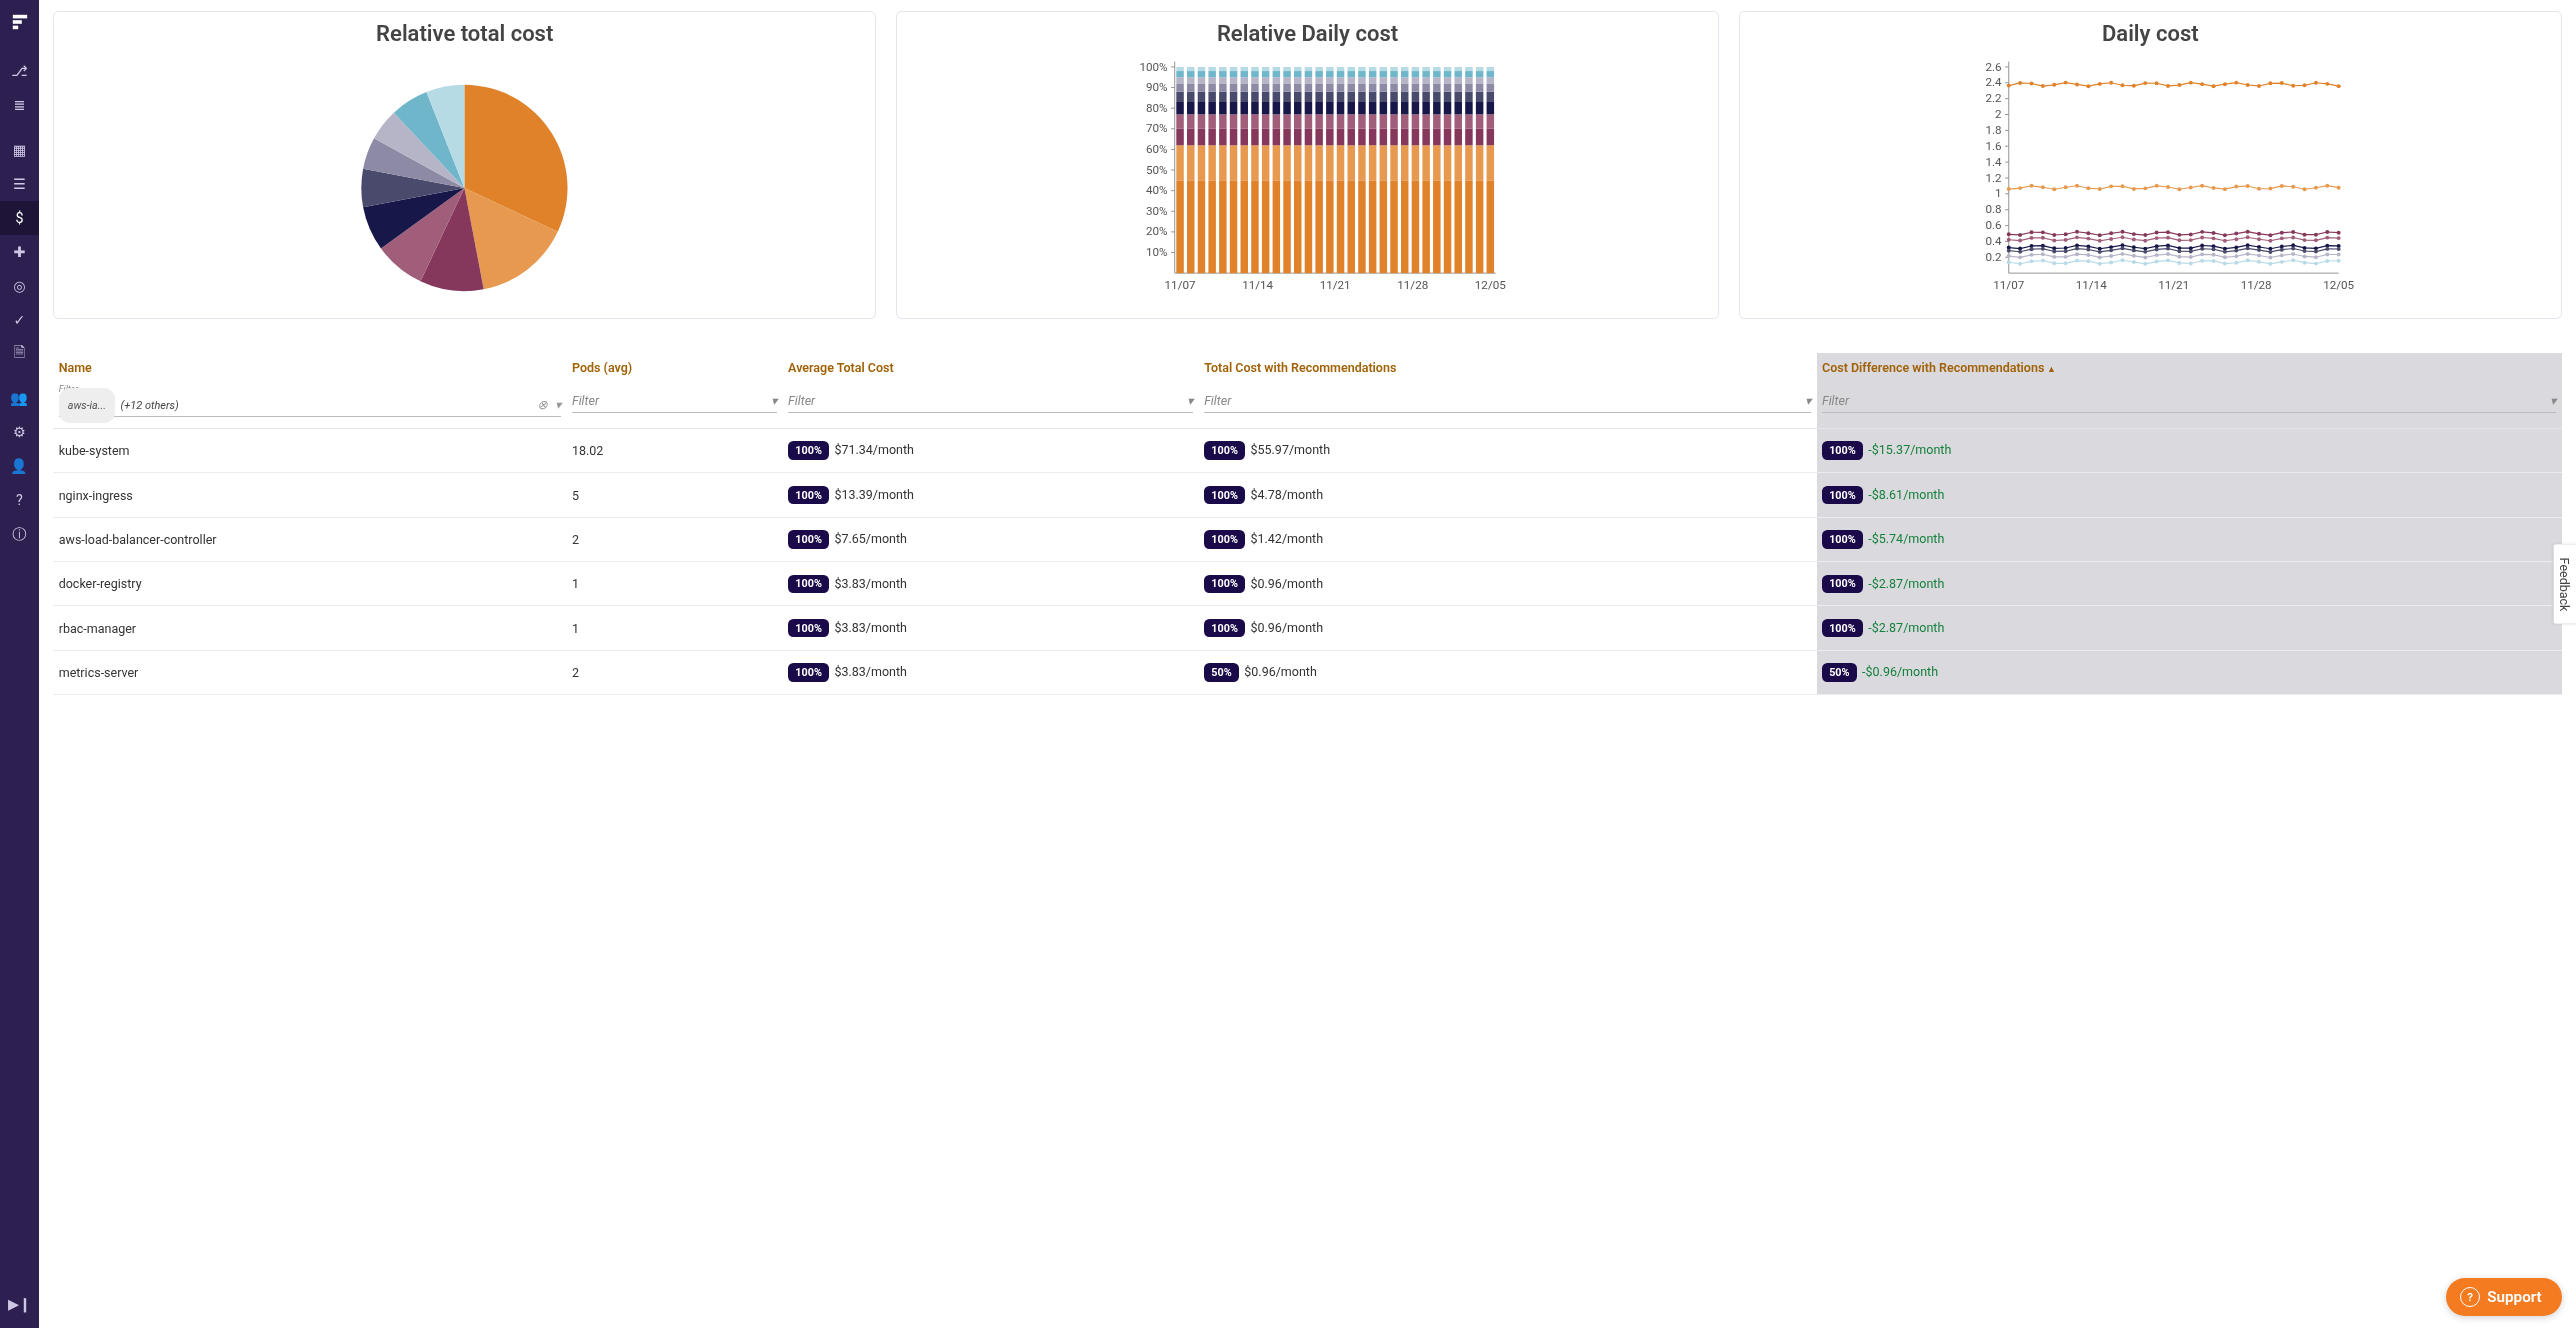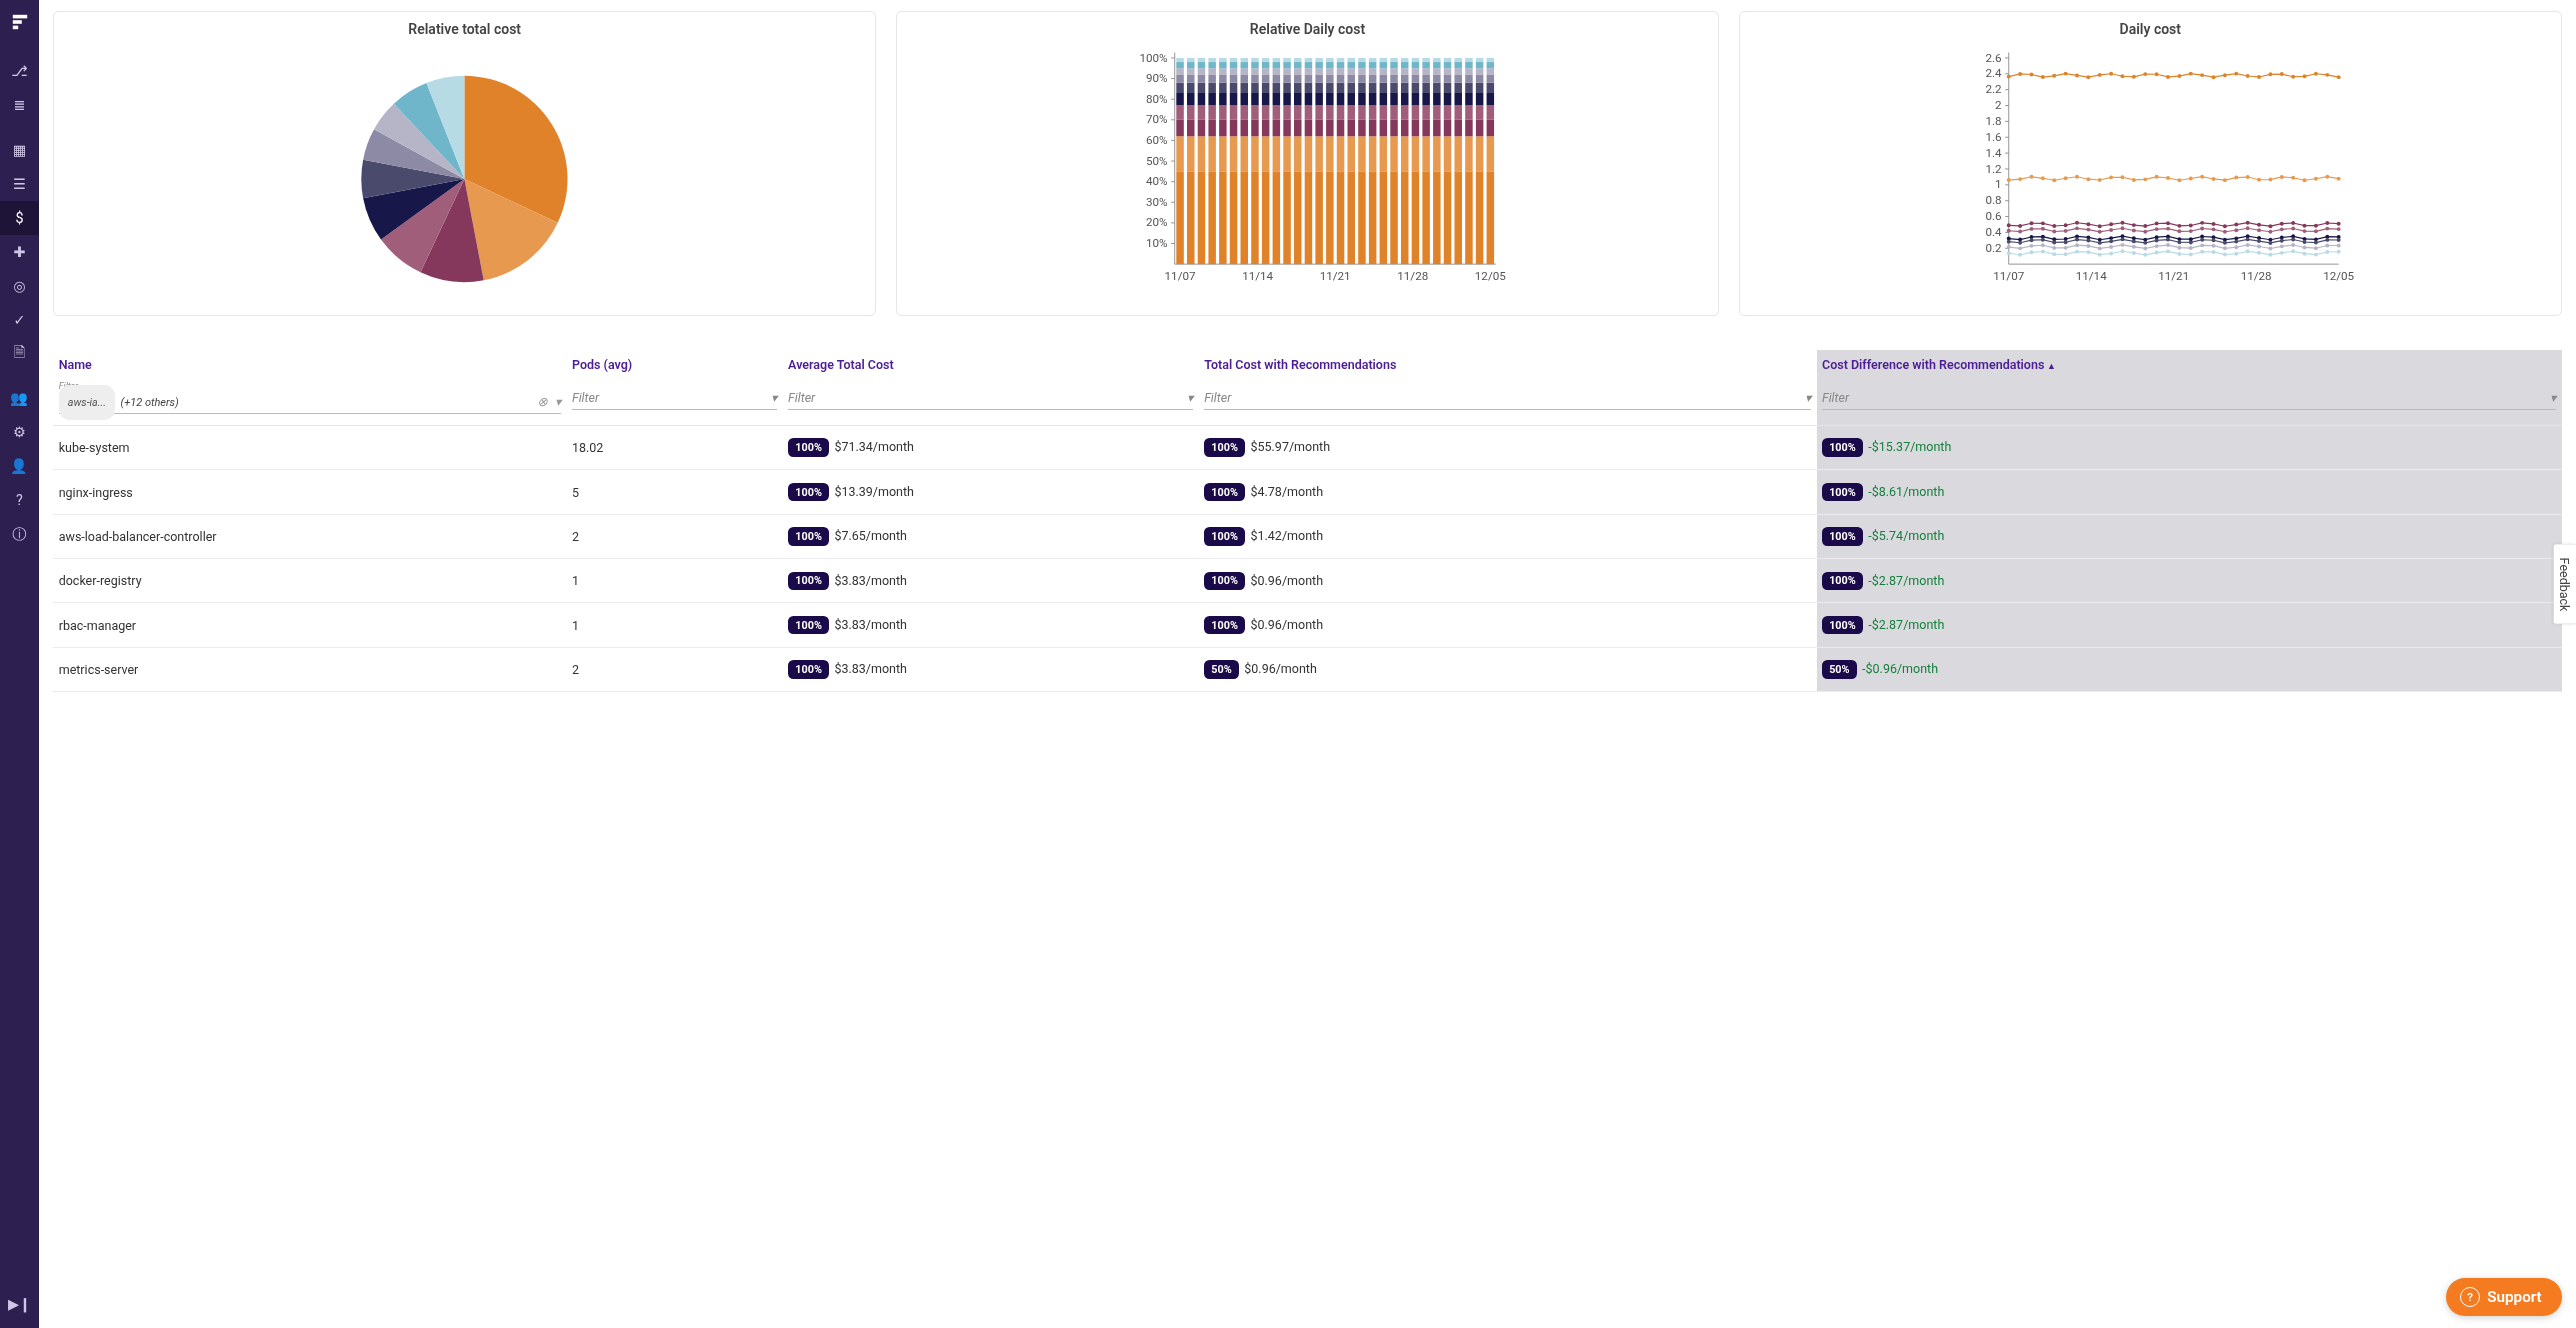--- a/index.html
+++ b/index.html
@@ -6,25 +6,25 @@
 body { display: flex; height: 100vh; background: #fff; color: #333; }
 .sidebar { width: 39px; background: #2d1f4f; display: flex; flex-direction: column; align-items: center; padding-top: 10.8px; flex-shrink:0; }
 .sidebar .logo { width: 21.5px; height: 21.5px; margin-bottom: 21.5px; color:#fff; display:flex; align-items:center; justify-content:center; }
 .sidebar .nav-item { width: 39px; height: 34px; display:flex; align-items:center; justify-content:center; color:#cfc7e6; cursor:pointer; }
 .sidebar .nav-item.active { background:#1e1438; color:#fff; }
 .sidebar .spacer { margin-top: 10.8px; }
 .sidebar .bottom { margin-top:auto; margin-bottom:7.2px; }
 .main { flex:1; display:flex; flex-direction:column; padding: 10.8px 14.3px 0 14.3px; overflow:hidden; position:relative; }
 .charts-row { display:flex; gap:20px; }
 .chart-card { flex:1; border:0.9px solid #e4e4ec; border-radius:5.4px; padding:9px 9px 5.4px; background:#fff; min-height:305px; position:relative; }
-.chart-title { text-align:center; font-size:14px; font-weight:600; color:#444; margin-bottom:3.6px; }
+.chart-title { text-align:center; font-size:22px; font-weight:600; color:#444; margin-bottom:3.6px; }
 svg text { font-size:13px; fill:#555; }
 .table-wrap { margin-top:34px; overflow:visible; }
 table { width:100%; border-collapse:collapse; font-size:12.5px; }
-th { text-align:left; font-weight:600; color:#4c1d95; padding:7.2px 5.4px 5.4px; font-size:12.5px; }
+th { text-align:left; font-weight:600; color:#a16207; padding:7.2px 5.4px 5.4px; font-size:12.5px; }
 th.sort .sort-icon { margin-left:2.7px; font-size:9px; }
 .filter-row td { padding:3.6px 5.4px 10.8px; border-bottom:0.9px solid #e5e5ea;font-style:italic; }
 .filter-box { display:flex; align-items:center; border-bottom:0.9px solid #bbb; font-size:12.5px; color:#888; height:25px; justify-content:space-between; cursor:pointer; }
 .filter-box .chip { background:#eee; border-radius:10.8px; padding:11px 9px; font-size:10.8px; color:#555; margin-right:5.4px; }
 .filter-box .others { font-size:11px; color:#444; }
 .filter-box .right { display:flex; align-items:center; gap:7.2px; color:#999; }
 .filter-label-sm { font-size:9px; color:#888; display:block; margin-bottom:-1.8px; }
 tbody.data tr td { padding:12.5px 5.4px; border-bottom:0.9px solid #ececf0; white-space:nowrap; }
 .badge { background:#1b0a49; color:#fff; border-radius:5.4px; padding:2.7px 7.2px; font-size:10.8px; font-weight:700; display:inline-block; margin-right:5.4px; }
 .green { color:#15803d; }

